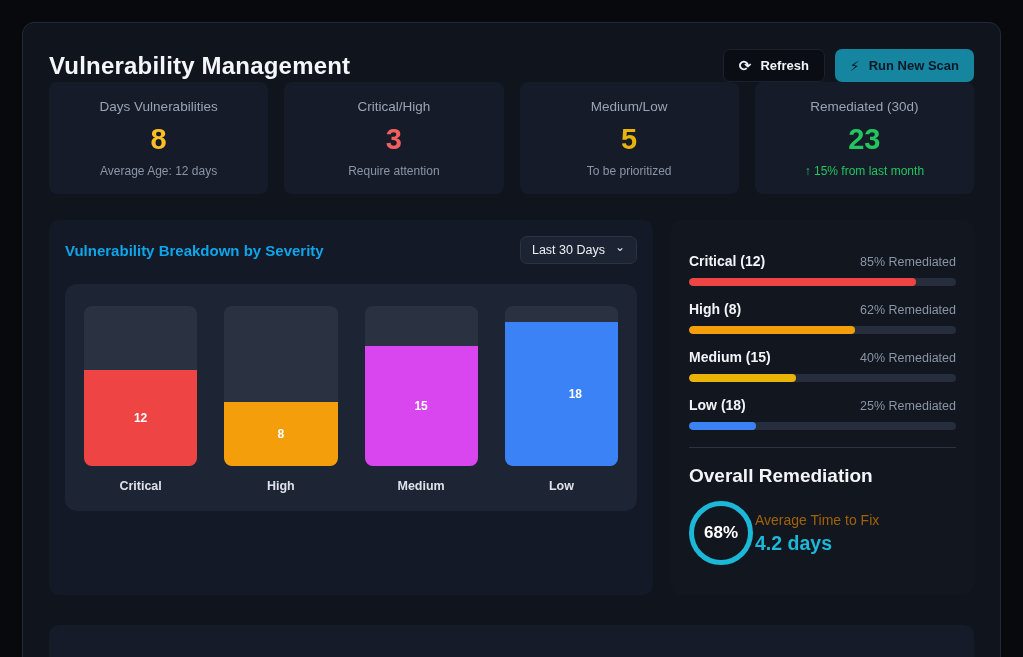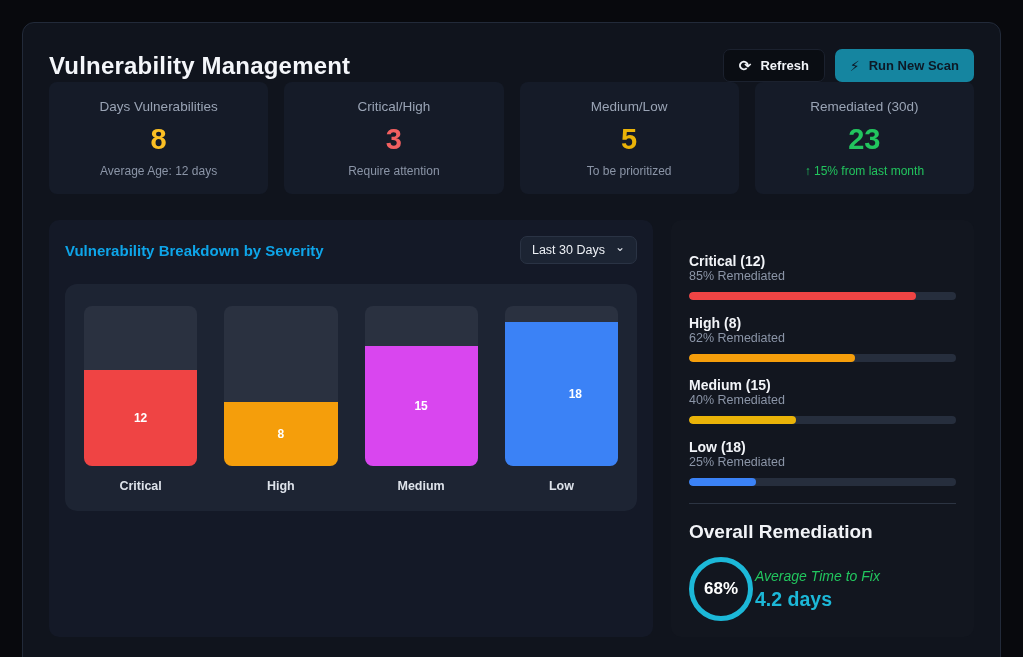--- a/index.html
+++ b/index.html
@@ -82,36 +82,36 @@
   }
   .bar-fill {
     position: absolute; left: 0; right: 0; bottom: 0;
     display: flex; align-items: center; justify-content: center;
   }
   .bar-value { font-size: 12px; font-weight: 700; color: #ffffff; }
   .bar-cat { margin-top: 13px; text-align: center; font-size: 12.5px; font-weight: 700; color: #dde2ea; }
   
   .prog-rows { margin-top: 17px; }
   .prog-row { margin-bottom: 15px; }
-  .prog-top { display: flex; justify-content: space-between; align-items: baseline; margin-bottom: 9px; flex-direction: column; }
+  .prog-top { display: flex; justify-content: space-between; align-items: baseline; margin-bottom: 9px; }
   .prog-label { font-size: 14px; font-weight: 600; color: #f2f4f8; }
   .prog-status { font-size: 12.5px; color: #8b95a7; }
   .prog-track { height: 8px; background: #262e3d; border-radius: 4px; overflow: hidden; }
   .prog-fill { height: 100%; border-radius: 4px; }
   .divider { border: none; border-top: 1px solid #2c3442; margin: 17px 0 0; }
   .overall-title { margin-top: 17px; font-size: 19px; font-weight: 700; color: #f2f4f8; }
   .overall-row { display: flex; align-items: center; gap: 2px; margin-top: 14px; }
   .donut {
     width: 64px; height: 64px; border-radius: 50%;
     border: 5px solid #1cb8d8;
     display: flex; align-items: center; justify-content: center;
     flex: 0 0 auto;
   }
   .donut-value { font-size: 17px; font-weight: 700; color: #ffffff; }
-  .avg-label { font-size: 14px; color: #22c55e; font-style: italic; }
+  .avg-label { font-size: 14px; color: #a16207; }
   .avg-value { font-size: 19.5px; font-weight: 700; margin-top: 4px; }
   
   .partial-panel {
     margin-top: 30px; height: 40px;
     background: #151b28;
     border-radius: 10px 10px 0 0;
   }
 </style>
 </head>
 <body>

